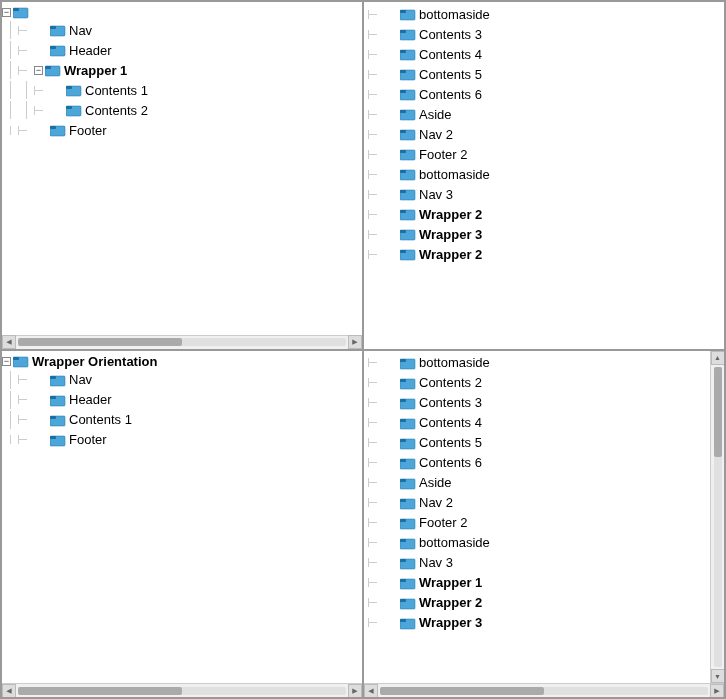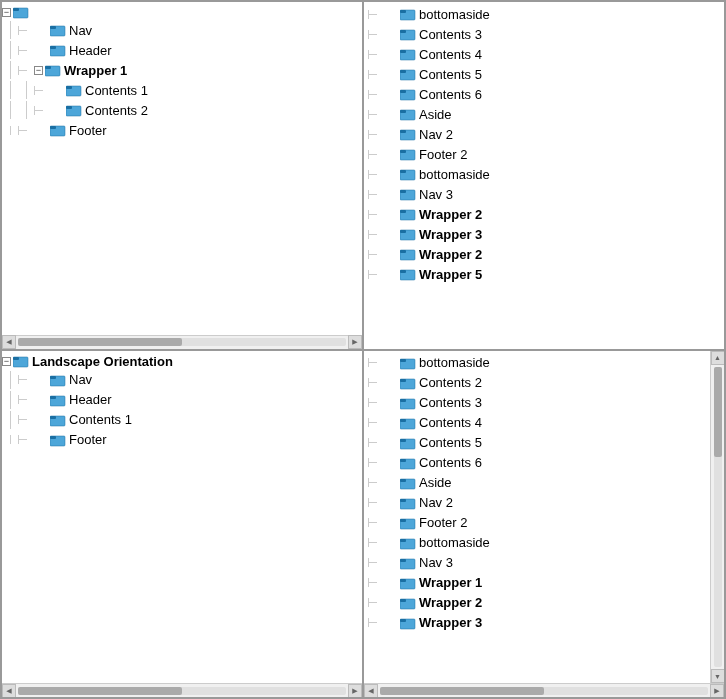--- a/index.html
+++ b/index.html
@@ -515,35 +515,20 @@
             <span class="folder-icon">
               <svg viewBox="0 0 16 14" fill="none">
                   <rect x="0" y="3" width="15" height="10" rx="1" fill="#4da6d9"></rect>
                   <rect x="0" y="3" width="6" height="3" rx="1" fill="#1a6fa3"></rect>
                   <rect x="0" y="3" width="15" height="10" rx="1" fill="none" stroke="#1a6fa3" stroke-width="0.5"></rect>
                 </svg>
             </span>
             <span class="node-label bold">Wrapper 2</span>
           </div>
 
-          <div class="tree-node" style="padding-left:4px;">
-            <div style="display:inline-flex;align-items:center;width:16px;height:18px;flex-shrink:0;">
-              <div style="width:1px;height:9px;background:#ccc;margin-left:0px;"></div>
-              <div style="width:8px;height:1px;background:#ccc;"></div>
-            </div>
-            <span style="width:16px;display:inline-block;flex-shrink:0;"></span>
-            <span class="folder-icon">
-              <svg viewBox="0 0 16 14" fill="none">
-                  <rect x="0" y="3" width="15" height="10" rx="1" fill="#4da6d9"></rect>
-                  <rect x="0" y="3" width="6" height="3" rx="1" fill="#1a6fa3"></rect>
-                  <rect x="0" y="3" width="15" height="10" rx="1" fill="none" stroke="#1a6fa3" stroke-width="0.5"></rect>
-                </svg>
-            </span>
-            <span class="node-label bold">Wrapper 5</span>
-          </div>
 
         </div>
       </div>
 
     </div>
   </div>
 
   <div class="panel">
     <div class="panel-inner">
       <div class="tree-area">
@@ -551,21 +536,21 @@
 
           <div class="tree-node">
             <span class="minus-box">−</span>
             <span class="folder-icon">
               <svg viewBox="0 0 16 14" fill="none">
                   <rect x="0" y="3" width="15" height="10" rx="1" fill="#4da6d9"></rect>
                   <rect x="0" y="3" width="6" height="3" rx="1" fill="#1a6fa3"></rect>
                   <rect x="0" y="3" width="15" height="10" rx="1" fill="none" stroke="#1a6fa3" stroke-width="0.5"></rect>
                 </svg>
             </span>
-            <span class="node-label bold">Landscape Orientation</span>
+            <span class="node-label bold">Wrapper Orientation</span>
           </div>
 
           <div class="tree-node">
             <div style="display:inline-flex;align-items:center;width:16px;height:18px;flex-shrink:0;">
               <div style="width:1px;height:18px;background:#ccc;margin-left:8px;"></div>
             </div>
             <div style="display:inline-flex;align-items:center;width:16px;height:18px;flex-shrink:0;">
               <div style="width:1px;height:9px;background:#ccc;margin-left:0px;"></div>
               <div style="width:8px;height:1px;background:#ccc;"></div>
             </div>

